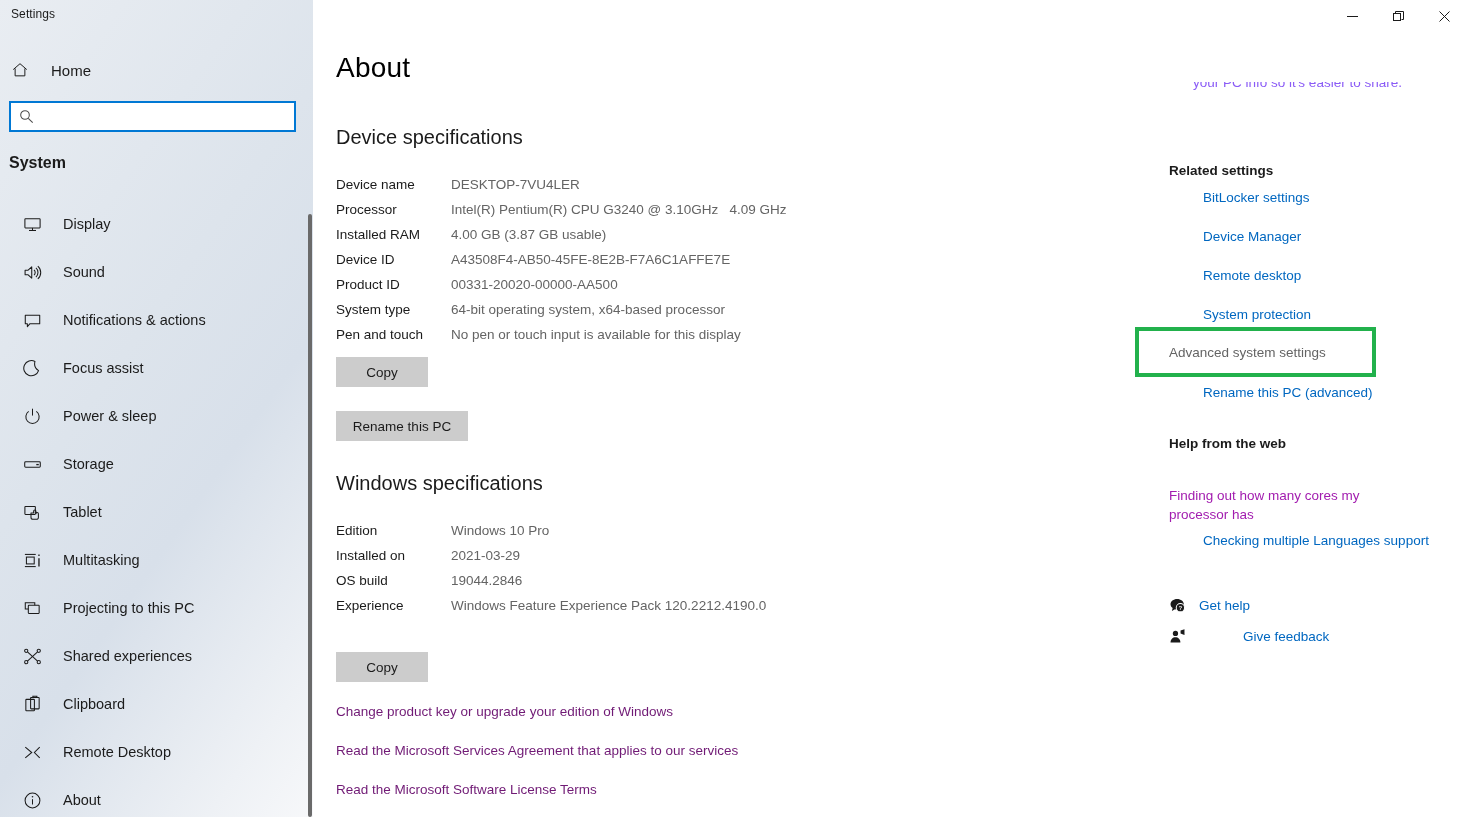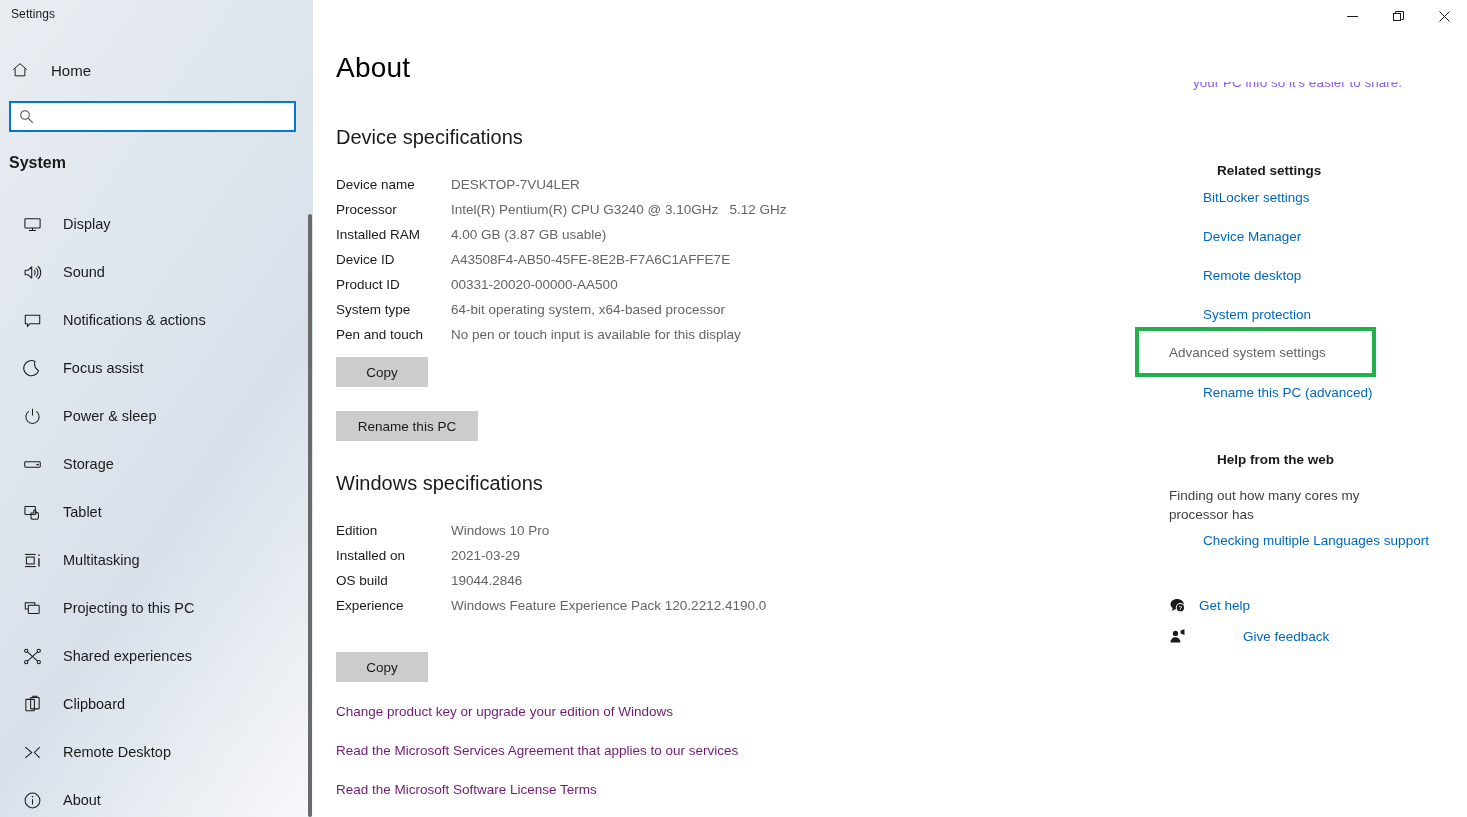--- a/index.html
+++ b/index.html
@@ -222,21 +222,21 @@
     border: none;
     color: #1b1b1b;
     font-family: "Liberation Sans", sans-serif;
     font-size: 13.5px;
     cursor: default;
     display: flex;
     align-items: center;
     justify-content: center;
   }
   #copy-device-btn   { left: 23px; top: 357px; width: 92px; height: 30px; }
-  #rename-pc-btn     { left: 23px; top: 411px; width: 142px; height: 30px; }
+  #rename-pc-btn     { left: 23px; top: 411px; width: 132px; height: 30px; }
   #copy-windows-btn  { left: 23px; top: 652px; width: 92px; height: 30px; }
 
   .content-link {
     position: absolute;
     left: 23px;
     font-size: 13.5px;
     color: #701a75;
     text-decoration: none;
     cursor: default;
     text-align: center;
@@ -271,24 +271,23 @@
     white-space: nowrap;
     margin-left: 24px;
   }
 
   .rail-heading {
     position: absolute;
     left: 0;
     font-size: 13.5px;
     font-weight: bold;
     color: #1b1b1b;
-    margin-left: 48px;
   }
   #rail-heading-related { top: 163px; }
-  #rail-heading-help    { top: 452px; }
+  #rail-heading-help    { top: 436px; }
 
   .rail-link {
     position: absolute;
     left: 0;
     font-size: 13.5px;
     color: #0067c0;
     text-decoration: none;
     cursor: default;
     white-space: nowrap;
     margin-left: 34px;
@@ -322,21 +321,21 @@
   }
   #rail-link-advanced { z-index: 2; }
 
   #rail-link-cores {
     position: absolute;
     left: 0;
     top: 487px;
     width: 210px;
     font-size: 13.5px;
     line-height: 18.5px;
-    color: #404040;
+    color: #a21caf;
     text-decoration: none;
     cursor: default;
   }
   #rail-link-langs { top: 533px; }
 
   .rail-action {
     position: absolute;
     left: 0;
     display: flex;
     align-items: center;
@@ -563,21 +562,21 @@
 
     <h2 id="heading-device" class="group-heading">Device specifications</h2>
 
     <div id="device-specs" class="spec-table">
       <div class="spec-row">
         <span class="spec-key">Device name</span>
         <span class="spec-val">DESKTOP-7VU4LER</span>
       </div>
       <div class="spec-row">
         <span class="spec-key">Processor</span>
-        <span class="spec-val">Intel(R) Pentium(R) CPU G3240 @ 3.10GHz   5.12 GHz</span>
+        <span class="spec-val">Intel(R) Pentium(R) CPU G3240 @ 3.10GHz   4.09 GHz</span>
       </div>
       <div class="spec-row">
         <span class="spec-key">Installed RAM</span>
         <span class="spec-val">4.00 GB (3.87 GB usable)</span>
       </div>
       <div class="spec-row">
         <span class="spec-key">Device ID</span>
         <span class="spec-val">A43508F4-AB50-45FE-8E2B-F7A6C1AFFE7E</span>
       </div>
       <div class="spec-row">

